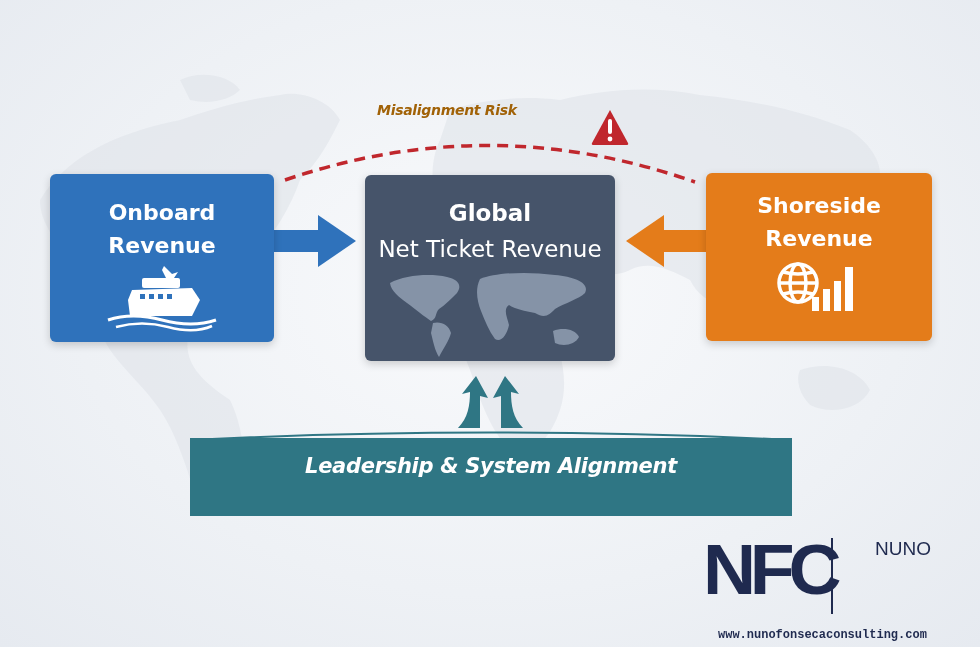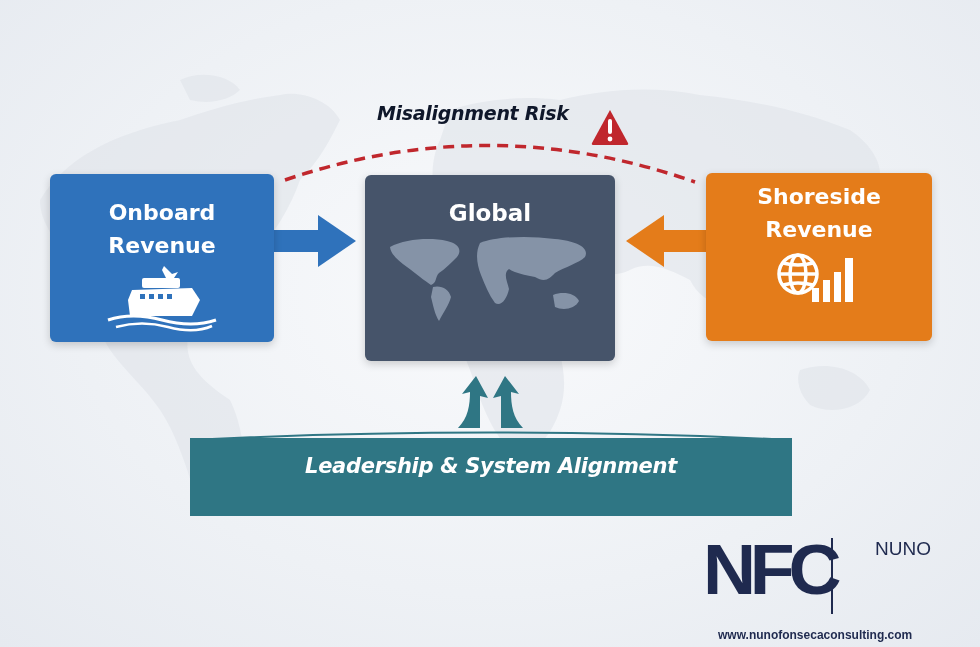--- a/index.html
+++ b/index.html
@@ -7,31 +7,31 @@
     background:radial-gradient(ellipse at 50% 45%, #f9fafc 0%, #eef1f5 60%, #e6eaf0 100%);
     font-family:"Liberation Sans", "DejaVu Sans", sans-serif;}
   .bgmap{position:absolute;left:0;top:40px;width:980px;height:520px;opacity:.55;}
   .box{position:absolute;border-radius:6px;box-shadow:0 3px 8px rgba(0,0,0,.18);color:#fff;text-align:center;}
   .box .title{font-family:"DejaVu Sans", sans-serif;font-weight:bold;font-size:22px;line-height:33px;}
   #onboard{left:50px;top:174px;width:224px;height:168px;background:#2f72bb;}
   #onboard .title{padding-top:22px;}
   #global{left:365px;top:175px;width:250px;height:186px;background:#46546a;}
   #global .title{padding-top:20px;font-size:23px;line-height:36px;font-weight:normal;}
   #shoreside{left:706px;top:173px;width:226px;height:168px;background:#e47c1a;}
-  #shoreside .title{padding-top:7px;text-align:center;}
+  #shoreside .title{padding-top:16px;text-align:center;}
   .icon-abs{position:absolute;}
-  #risk-label{position:absolute;left:377px;top:102px;color:#0f172a;font-family:"DejaVu Sans", sans-serif;font-weight:bold;font-style:italic;font-size:19px;letter-spacing:-.3px;}
+  #risk-label{position:absolute;left:377px;top:102px;color:#a16207;font-family:"DejaVu Sans", sans-serif;font-weight:bold;font-style:italic;font-size:14px;letter-spacing:-.3px;}
   #arc{position:absolute;left:0;top:0;width:980px;height:647px;pointer-events:none;}
   #align-bar{position:absolute;left:190px;top:438px;width:602px;height:78px;background:#2f7684;}
   #align-bar .label{position:absolute;left:0;right:0;top:16px;text-align:center;color:#fff;font-family:"DejaVu Sans", sans-serif;font-weight:bold;font-style:italic;font-size:21px;letter-spacing:-.3px;}
   #logo{position:absolute;left:703px;top:535px;height:80px;}
   #logo .nfc{position:absolute;left:0;top:0;font-family:"Liberation Sans", sans-serif;font-weight:bold;font-size:70px;color:#1f2a4f;letter-spacing:-6px;line-height:70px;transform:scaleX(1.05);transform-origin:left;}
   #logo .vline{position:absolute;left:128px;top:3px;width:1.5px;height:76px;background:#1f2a4f;}
   #logo .name{position:absolute;left:140px;top:2px;font-family:"Liberation Sans", sans-serif;font-size:19px;line-height:24px;color:#1f2a4f;white-space:nowrap;margin-left:32px;}
-  #url{position:absolute;left:718px;top:628px;font-family:Liberation Sans, sans-serif;font-size:12px;font-weight:bold;color:#1f2a4f;}
+  #url{position:absolute;left:718px;top:628px;font-family:Liberation Mono, monospace;font-size:12px;font-weight:bold;color:#1f2a4f;}
 </style>
 </head>
 <body>
 
 <svg class="bgmap" viewBox="0 0 980 520">
   <g fill="#dfe3e9">
     <path d="M40 160 C70 110 130 90 180 80 C210 70 240 60 280 55 C300 50 330 60 340 80 C330 100 320 120 300 140 C290 170 270 200 250 220 C230 240 200 260 190 290 C180 320 200 340 230 360 C240 380 250 420 240 450 C230 470 210 480 200 470 C190 440 180 400 160 370 C140 340 110 320 100 290 C90 260 70 240 60 210 C50 190 40 180 40 160Z"></path>
     <path d="M180 40 C200 30 230 35 240 50 C230 60 210 65 190 60Z"></path>
     <path d="M450 70 C480 60 520 55 560 60 C600 50 650 45 700 55 C750 60 800 70 850 90 C880 110 890 140 870 160 C850 180 820 190 800 210 C780 230 760 250 740 260 C720 270 700 260 690 240 C670 230 650 220 630 230 C610 240 590 230 570 220 C550 230 540 250 550 280 C560 310 570 340 560 370 C550 400 530 420 510 410 C490 390 480 360 470 330 C460 300 440 280 430 250 C420 220 430 190 440 170 C430 150 430 120 440 100Z"></path>
     <path d="M800 330 C830 320 860 330 870 350 C860 370 830 375 810 365 C800 355 795 340 800 330Z"></path>
@@ -82,20 +82,21 @@
         <rect x="65" y="30" width="5" height="5"></rect>
       </g>
     <path d="M6 56 Q30 48 60 56 T114 56" fill="none" stroke="#fff" stroke-width="3"></path>
     <path d="M14 63 Q40 56 66 63 T110 62" fill="none" stroke="#fff" stroke-width="2.5"></path>
   </svg>
 </div>
 
 <div class="box" id="global">
   <div class="title">
     <div style="font-weight:bold">Global</div>
+    <div>Net Ticket Revenue</div>
   </div>
   <svg width="210" height="90" viewBox="0 0 210 90" style="margin-top:2px">
     <g fill="#8593a7">
       <path d="M5 14 C20 6 45 4 62 8 C72 10 78 16 72 24 C66 30 60 36 54 40 C50 44 52 50 46 52 C40 48 30 40 22 34 C14 28 6 22 5 14Z"></path>
       <path d="M48 54 C56 52 64 56 66 64 C64 72 58 80 54 88 C50 82 48 72 46 64Z"></path>
       <path d="M95 10 C110 4 140 2 170 6 C190 8 205 14 200 24 C194 30 180 34 170 40 C164 46 160 50 150 44 C140 42 130 40 124 36 C118 40 122 48 124 56 C122 66 116 74 110 70 C104 62 100 52 96 42 C92 32 90 20 95 10Z"></path>
       <path d="M168 62 C178 58 190 60 194 68 C190 76 178 78 170 74Z"></path>
     </g>
   </svg>
 </div>

